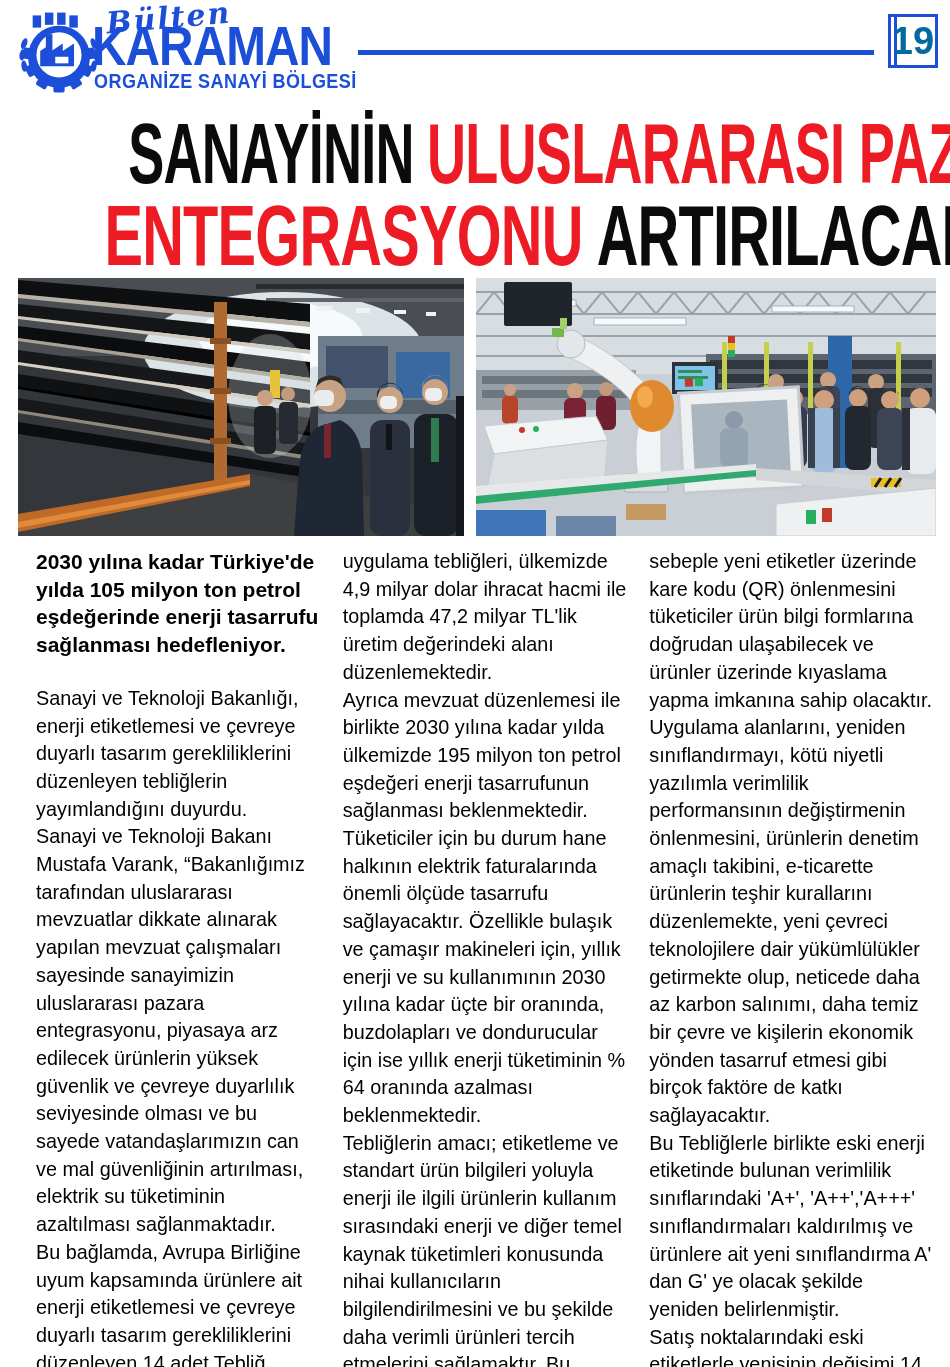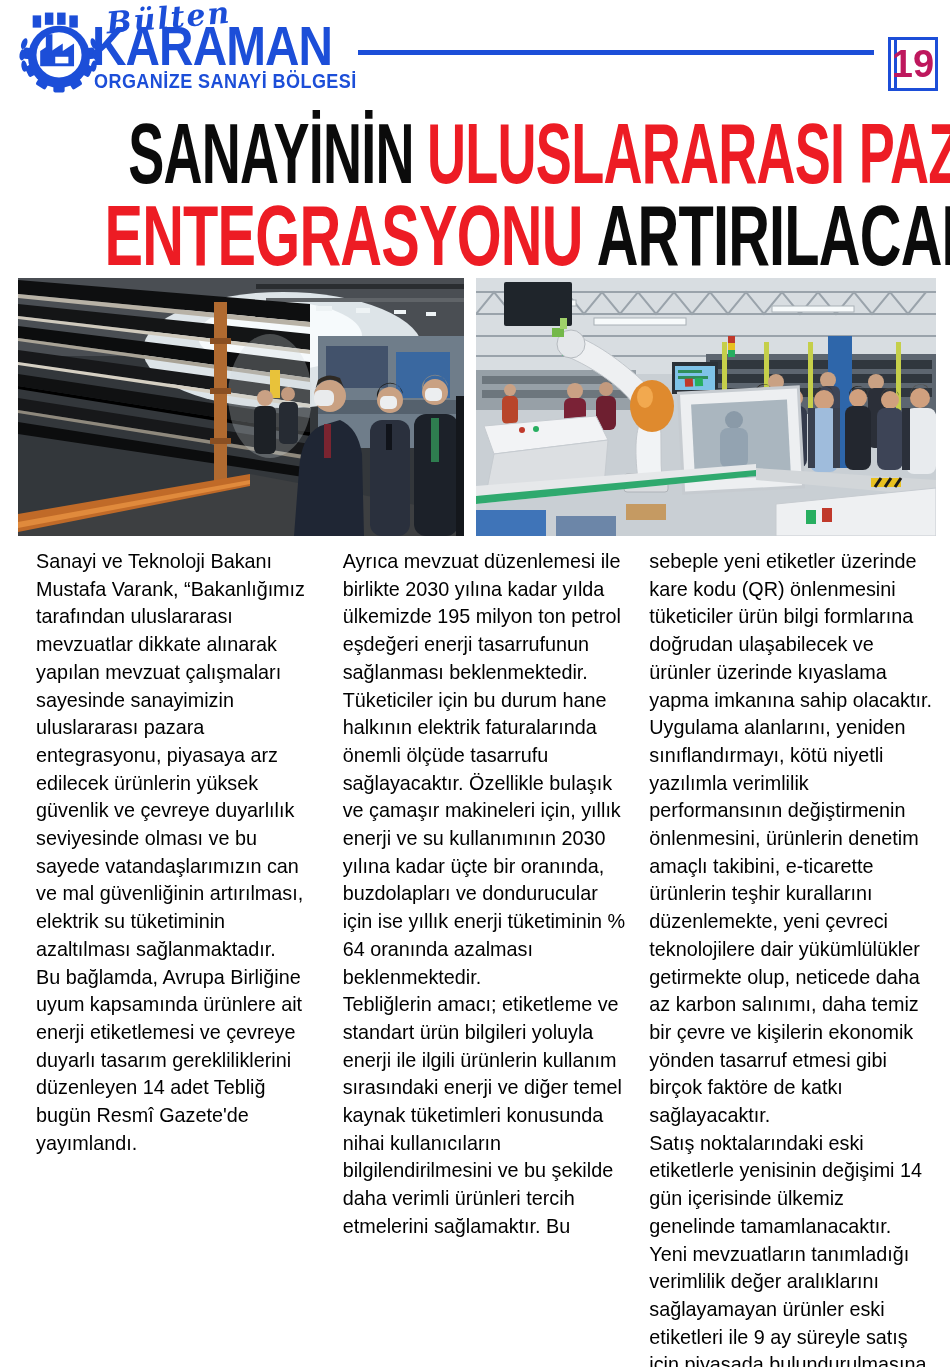--- a/index.html
+++ b/index.html
@@ -11,23 +11,23 @@
   .header{display:flex;align-items:flex-start;padding:6px 12px 0 12px;height:98px;box-sizing:border-box;}
   .logo-emblem{width:94px;height:92px;flex:0 0 auto;}
   .title-block{position:relative;width:252px;height:92px;margin-left:-14px;flex:0 0 auto;}
   .bulten{position:absolute;top:-6px;left:14px;font-family:"DejaVu Serif",serif;font-style:italic;font-weight:bold;
           font-size:30px;color:#1c4ed8;transform:rotate(-5deg);letter-spacing:2px;}
   .karaman{position:absolute;top:12px;left:0;font-size:53px;font-weight:bold;color:#1c4ed8;letter-spacing:-1px;
            transform:scale(.9,1.05);transform-origin:left top;white-space:nowrap;line-height:1;}
   .org-sub{position:absolute;top:64px;left:2px;font-size:20px;font-weight:bold;color:#1c4ed8;
            transform:scaleX(.9);transform-origin:left top;white-space:nowrap;letter-spacing:.5px;}
   .header-rule{flex:1;height:5px;background:#1c4ed8;margin:44px 14px 0 14px;}
-  .page-box{width:44px;height:48px;border:3px solid #1c4ed8;margin-top:31px;flex:0 0 auto;
+  .page-box{width:44px;height:48px;border:3px solid #1c4ed8;margin-top:8px;flex:0 0 auto;
             display:flex;align-items:center;justify-content:center;
-            font-size:38px;font-weight:bold;color:#be185d;box-shadow:inset 3px 0 0 #ffffff, inset 6px 0 0 #1c4ed8;}
+            font-size:38px;font-weight:bold;color:#0369a1;box-shadow:inset 3px 0 0 #ffffff, inset 6px 0 0 #1c4ed8;}
   
   .headline{text-align:center;margin-top:10px;height:164px;}
   .hl-line{display:block;white-space:nowrap;font-weight:bold;font-size:74px;line-height:82px;letter-spacing:-1px;}
   .hl1{transform:scale(.73,1.14);transform-origin:center top;}
   .hl2{transform:scale(.78,1.14);transform-origin:center top;}
   .hl-black{color:#0b0b0b;}
   .hl-red{color:#ed1c24;}
   .hl-gap{display:inline-block;width:18px;}
   
   .photos{display:flex;gap:12px;padding:0 14px 0 18px;margin-top:6px;}
@@ -299,27 +299,31 @@
         <polygon points="300,226 460,210 460,258 300,258" fill="#eef0f2" stroke="#c6cbd0"></polygon>
         <rect x="330" y="232" width="10" height="14" fill="#27ae60"></rect>
           <rect x="346" y="230" width="10" height="14" fill="#c0392b"></rect>
       </g>
     </svg>
   </figure>
 </div>
 
 <div class="article">
   <div class="col">
+    <p class="lead">2030 yılına kadar Türkiye'de yılda 105 milyon ton petrol eşdeğerinde enerji tasarrufu sağlanması hedefleniyor.</p>
+    <p>Sanayi ve Teknoloji Bakanlığı, enerji etiketlemesi ve çevreye duyarlı tasarım gerekliliklerini düzenleyen tebliğlerin yayımlandığını duyurdu.</p>
     <p>Sanayi ve Teknoloji Bakanı Mustafa Varank, “Bakanlığımız tarafından uluslararası mevzuatlar dikkate alınarak yapılan mevzuat çalışmaları sayesinde sanayimizin uluslararası pazara entegrasyonu, piyasaya arz edilecek ürünlerin yüksek güvenlik ve çevreye duyarlılık seviyesinde olması ve bu sayede vatandaşlarımızın can ve mal güvenliğinin artırılması, elektrik su tüketiminin azaltılması sağlanmaktadır.</p>
     <p>Bu bağlamda, Avrupa Birliğine uyum kapsamında ürünlere ait enerji etiketlemesi ve çevreye duyarlı tasarım gerekliliklerini düzenleyen 14 adet Tebliğ bugün Resmî Gazete'de yayımlandı.</p>
 
   </div>
   <div class="col">
+    <p>uygulama tebliğleri, ülkemizde 4,9 milyar dolar ihracat hacmi ile toplamda 47,2 milyar TL'lik üretim değerindeki alanı düzenlemektedir.</p>
     <p>Ayrıca mevzuat düzenlemesi ile birlikte 2030 yılına kadar yılda ülkemizde 195 milyon ton petrol eşdeğeri enerji tasarrufunun sağlanması beklenmektedir.</p>
     <p>Tüketiciler için bu durum hane halkının elektrik faturalarında önemli ölçüde tasarrufu sağlayacaktır. Özellikle bulaşık ve çamaşır makineleri için, yıllık enerji ve su kullanımının 2030 yılına kadar üçte bir oranında, buzdolapları ve dondurucular için ise yıllık enerji tüketiminin % 64 oranında azalması beklenmektedir.</p>
     <p>Tebliğlerin amacı; etiketleme ve standart ürün bilgileri yoluyla enerji ile ilgili ürünlerin kullanım sırasındaki enerji ve diğer temel kaynak tüketimleri konusunda nihai kullanıcıların bilgilendirilmesini ve bu şekilde daha verimli ürünleri tercih etmelerini sağlamaktır. Bu</p>
   </div>
   <div class="col">
     <p>sebeple yeni etiketler üzerinde kare kodu (QR) önlenmesini tüketiciler ürün bilgi formlarına doğrudan ulaşabilecek ve ürünler üzerinde kıyaslama yapma imkanına sahip olacaktır.</p>
     <p>Uygulama alanlarını, yeniden sınıflandırmayı, kötü niyetli yazılımla verimlilik performansının değiştirmenin önlenmesini, ürünlerin denetim amaçlı takibini, e-ticarette ürünlerin teşhir kurallarını düzenlemekte, yeni çevreci teknolojilere dair yükümlülükler getirmekte olup, neticede daha az karbon salınımı, daha temiz bir çevre ve kişilerin ekonomik yönden tasarruf etmesi gibi birçok faktöre de katkı sağlayacaktır.</p>
+    <p>Bu Tebliğlerle birlikte eski enerji etiketinde bulunan verimlilik sınıflarındaki 'A+', 'A++','A+++' sınıflandırmaları kaldırılmış ve ürünlere ait yeni sınıflandırma A' dan G' ye olacak şekilde yeniden belirlenmiştir.</p>
     <p>Satış noktalarındaki eski etiketlerle yenisinin değişimi 14 gün içerisinde ülkemiz genelinde tamamlanacaktır. Yeni mevzuatların tanımladığı verimlilik değer aralıklarını sağlayamayan ürünler eski etiketleri ile 9 ay süreyle satış için piyasada bulundurulmasına izin verilecektir.</p>
   </div>
 </div>
 
 </body></html>

